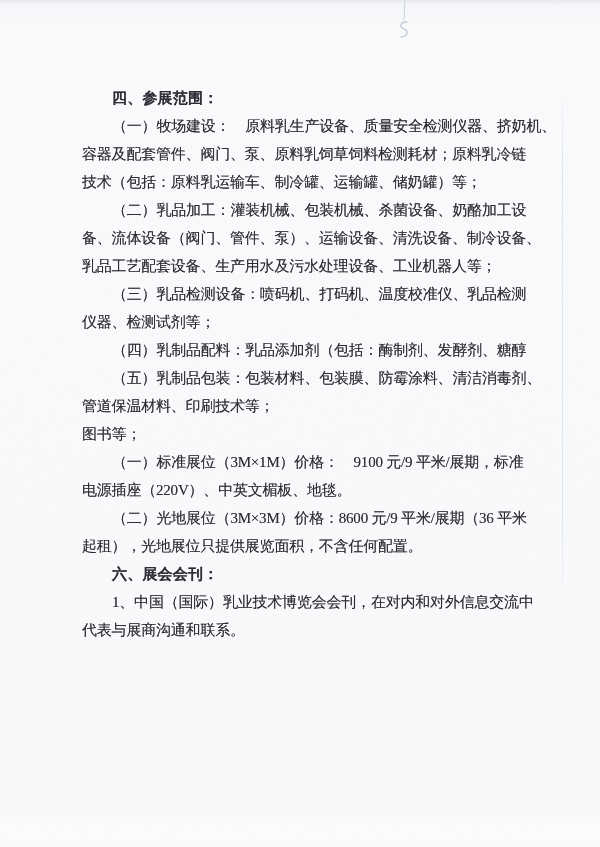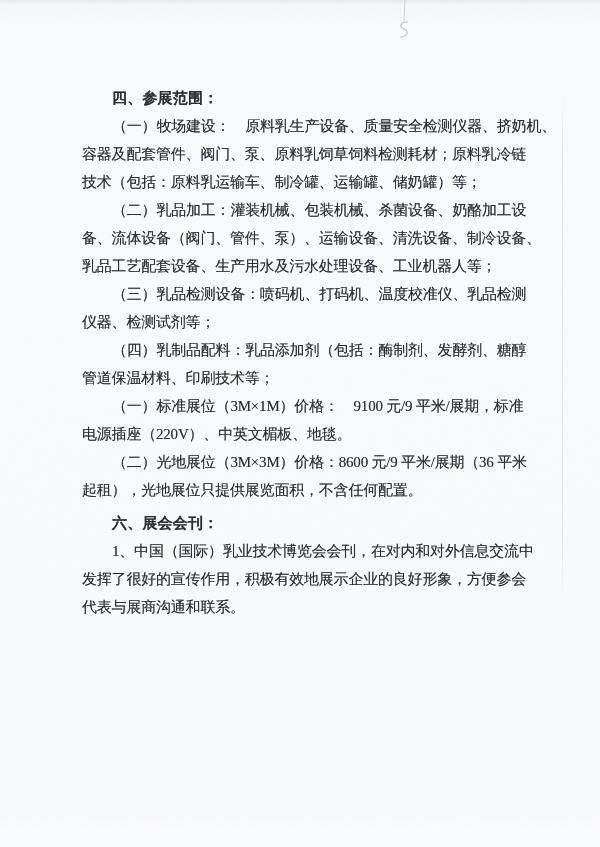--- a/index.html
+++ b/index.html
@@ -58,21 +58,21 @@
     letter-spacing: -0.2px;
     white-space: nowrap;
     text-shadow: 0 0 0.5px rgba(45, 45, 58, 0.55);
   }
   .line.indent { padding-left: 30px; }
   .line.heading {
     padding-left: 30px;
     font-weight: 700;
     letter-spacing: 0.2px;
   }
-  .line.gap-before { margin-top: 5px; }
+  .line.gap-before { }
 </style>
 </head>
 <body>
 
 <div class="page">
 
   <svg class="noise-layer" viewBox="0 0 600 847" preserveAspectRatio="none" aria-hidden="true">
     <defs>
       <filter id="paperNoise" x="0" y="0" width="100%" height="100%">
         <feTurbulence type="fractalNoise" baseFrequency="0.85" numOctaves="2" stitchTiles="stitch" result="t"></feTurbulence>
@@ -93,24 +93,25 @@
       <div class="line heading">四、参展范围：</div>
       <div class="line indent">（一）牧场建设：　原料乳生产设备、质量安全检测仪器、挤奶机、</div>
       <div class="line">容器及配套管件、阀门、泵、原料乳饲草饲料检测耗材；原料乳冷链</div>
       <div class="line">技术（包括：原料乳运输车、制冷罐、运输罐、储奶罐）等；</div>
       <div class="line indent">（二）乳品加工：灌装机械、包装机械、杀菌设备、奶酪加工设</div>
       <div class="line">备、流体设备（阀门、管件、泵）、运输设备、清洗设备、制冷设备、</div>
       <div class="line">乳品工艺配套设备、生产用水及污水处理设备、工业机器人等；</div>
       <div class="line indent">（三）乳品检测设备：喷码机、打码机、温度校准仪、乳品检测</div>
       <div class="line">仪器、检测试剂等；</div>
       <div class="line indent">（四）乳制品配料：乳品添加剂（包括：酶制剂、发酵剂、糖醇</div>
+      <div class="line indent">（五）乳制品包装：包装材料、包装膜、防霉涂料、清洁消毒剂、</div>
       <div class="line">管道保温材料、印刷技术等；</div>
+      <div class="line">图书等；</div>
       <div class="line indent">（一）标准展位（3M×1M）价格：　9100 元/9 平米/展期，标准</div>
       <div class="line">电源插座（220V）、中英文楣板、地毯。</div>
       <div class="line indent">（二）光地展位（3M×3M）价格：8600 元/9 平米/展期（36 平米</div>
       <div class="line">起租），光地展位只提供展览面积，不含任何配置。</div>
       <div class="line heading gap-before">六、展会会刊：</div>
       <div class="line indent">1、中国（国际）乳业技术博览会会刊，在对内和对外信息交流中</div>
-      <div class="line">发挥了很好的宣传作用，积极有效地展示企业的良好形象，方便参会</div>
       <div class="line">代表与展商沟通和联系。</div>
     </div>
 
 </div>
 
 </body></html>

